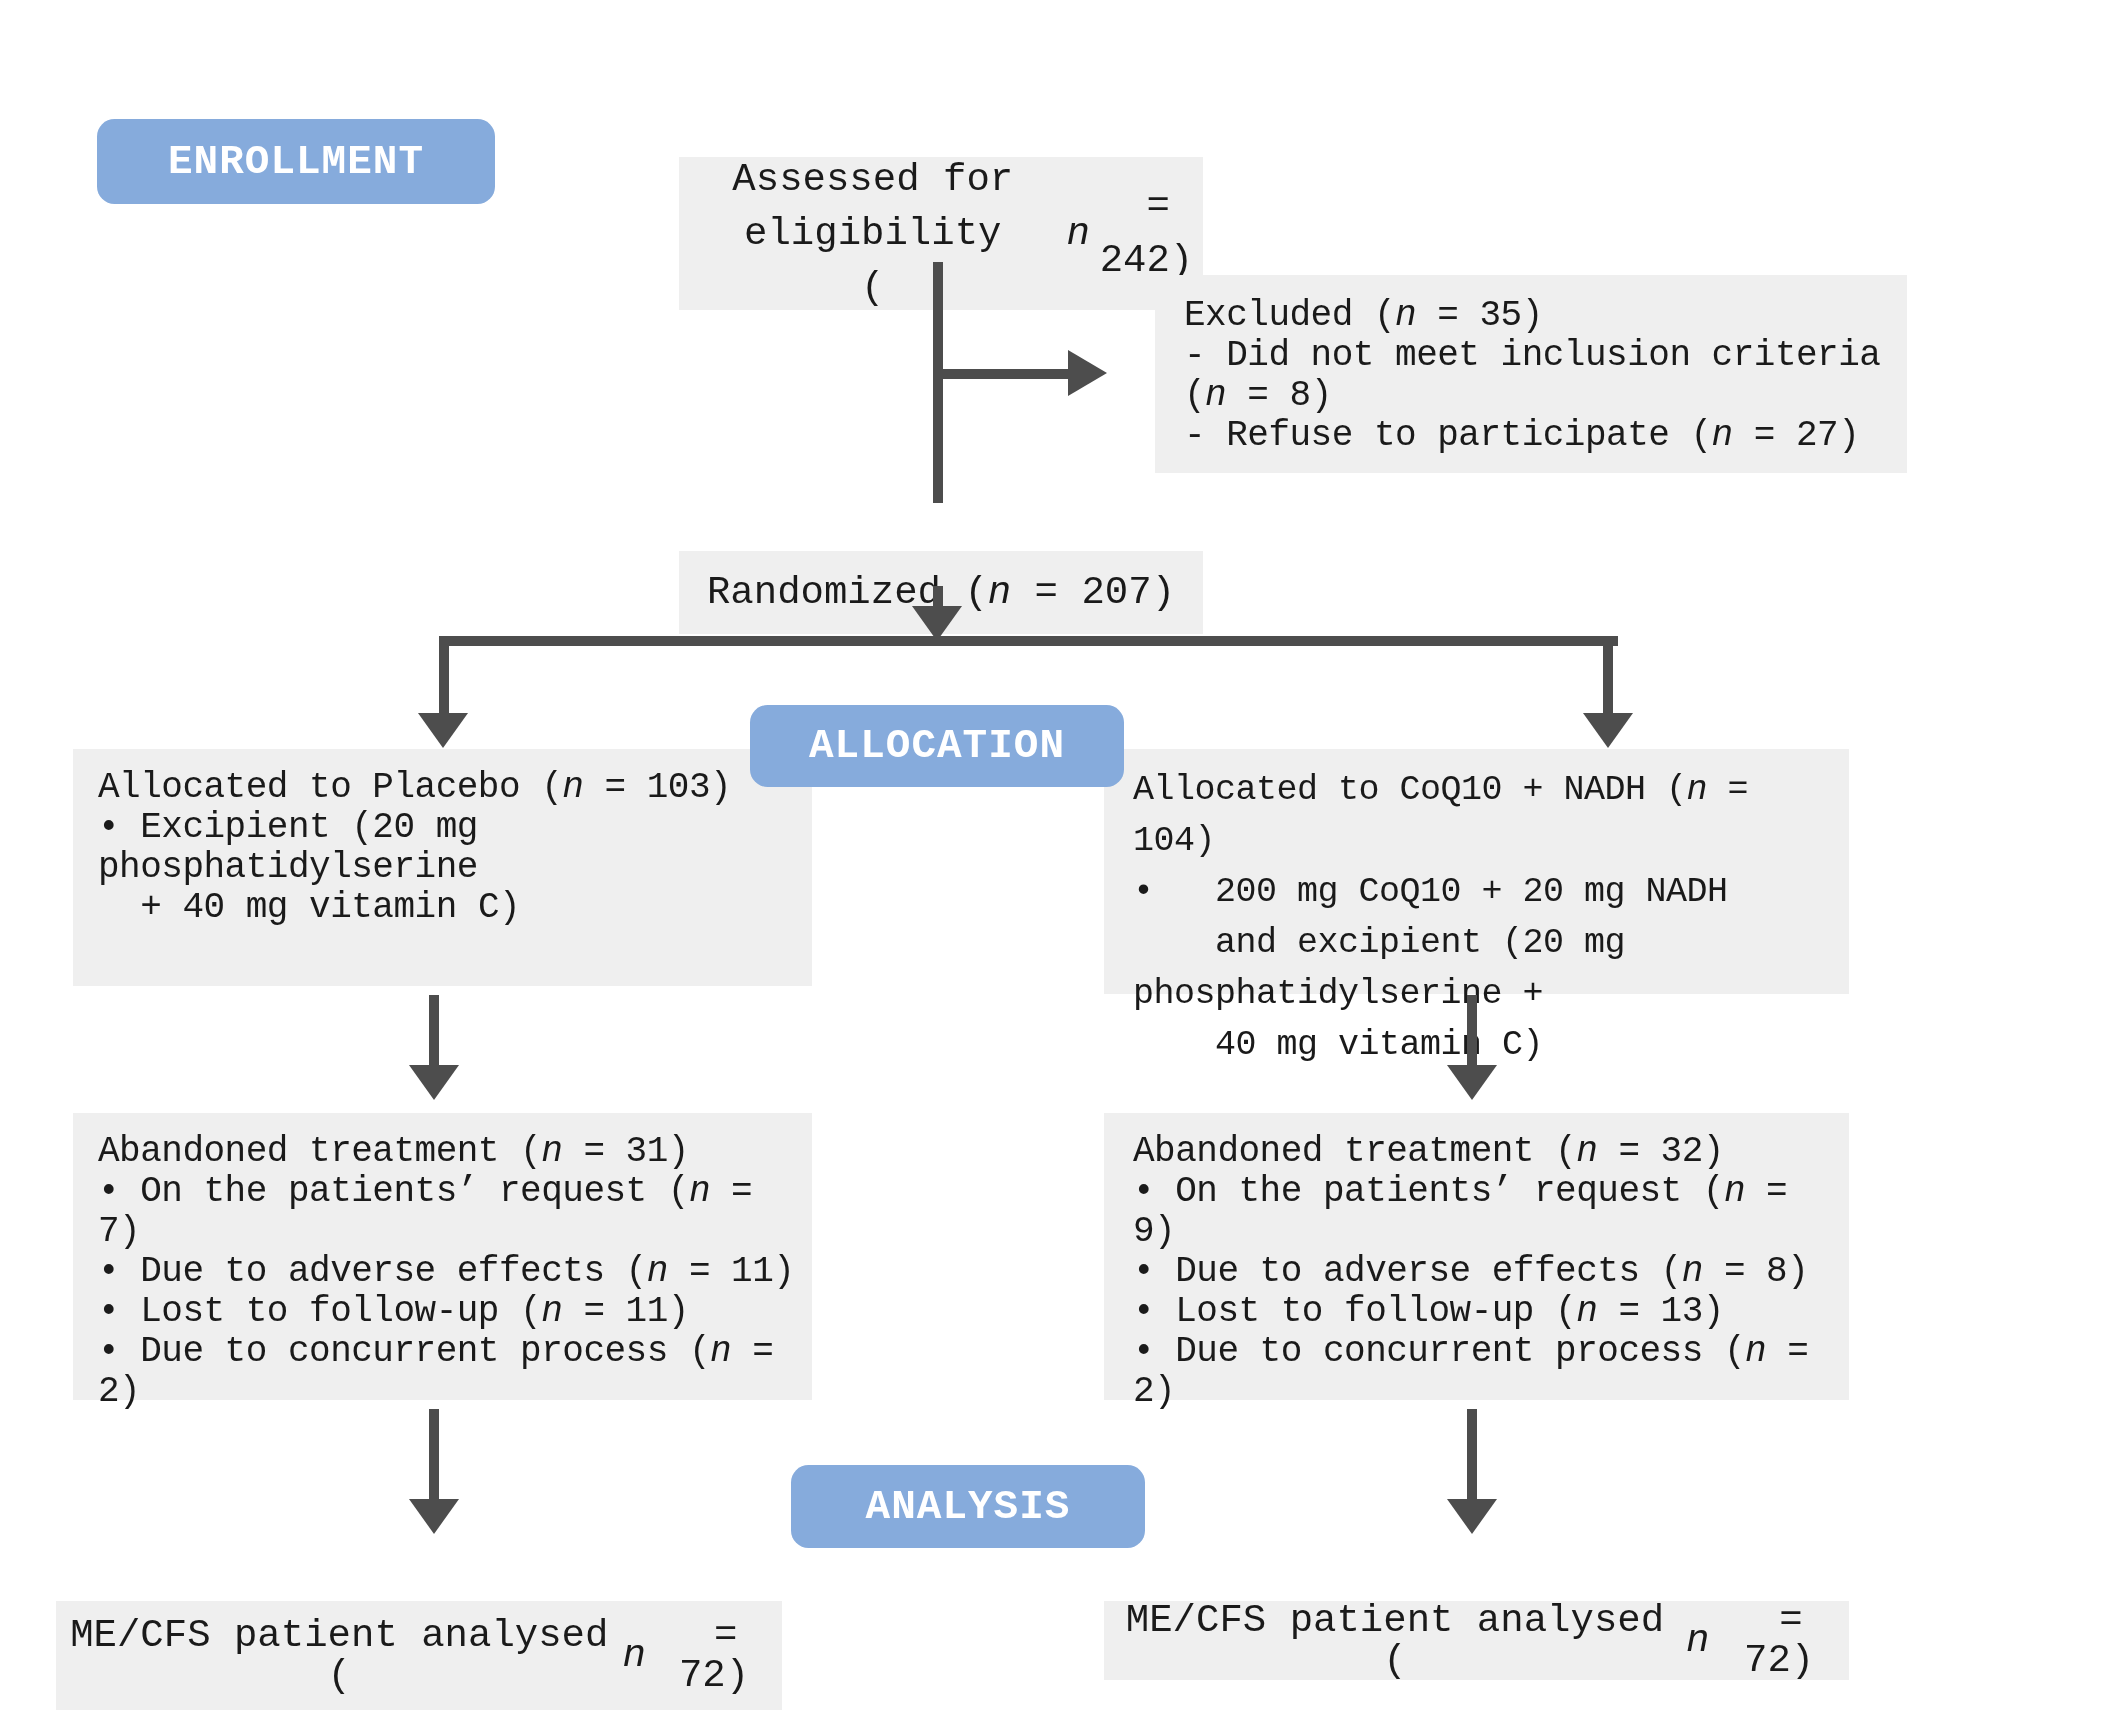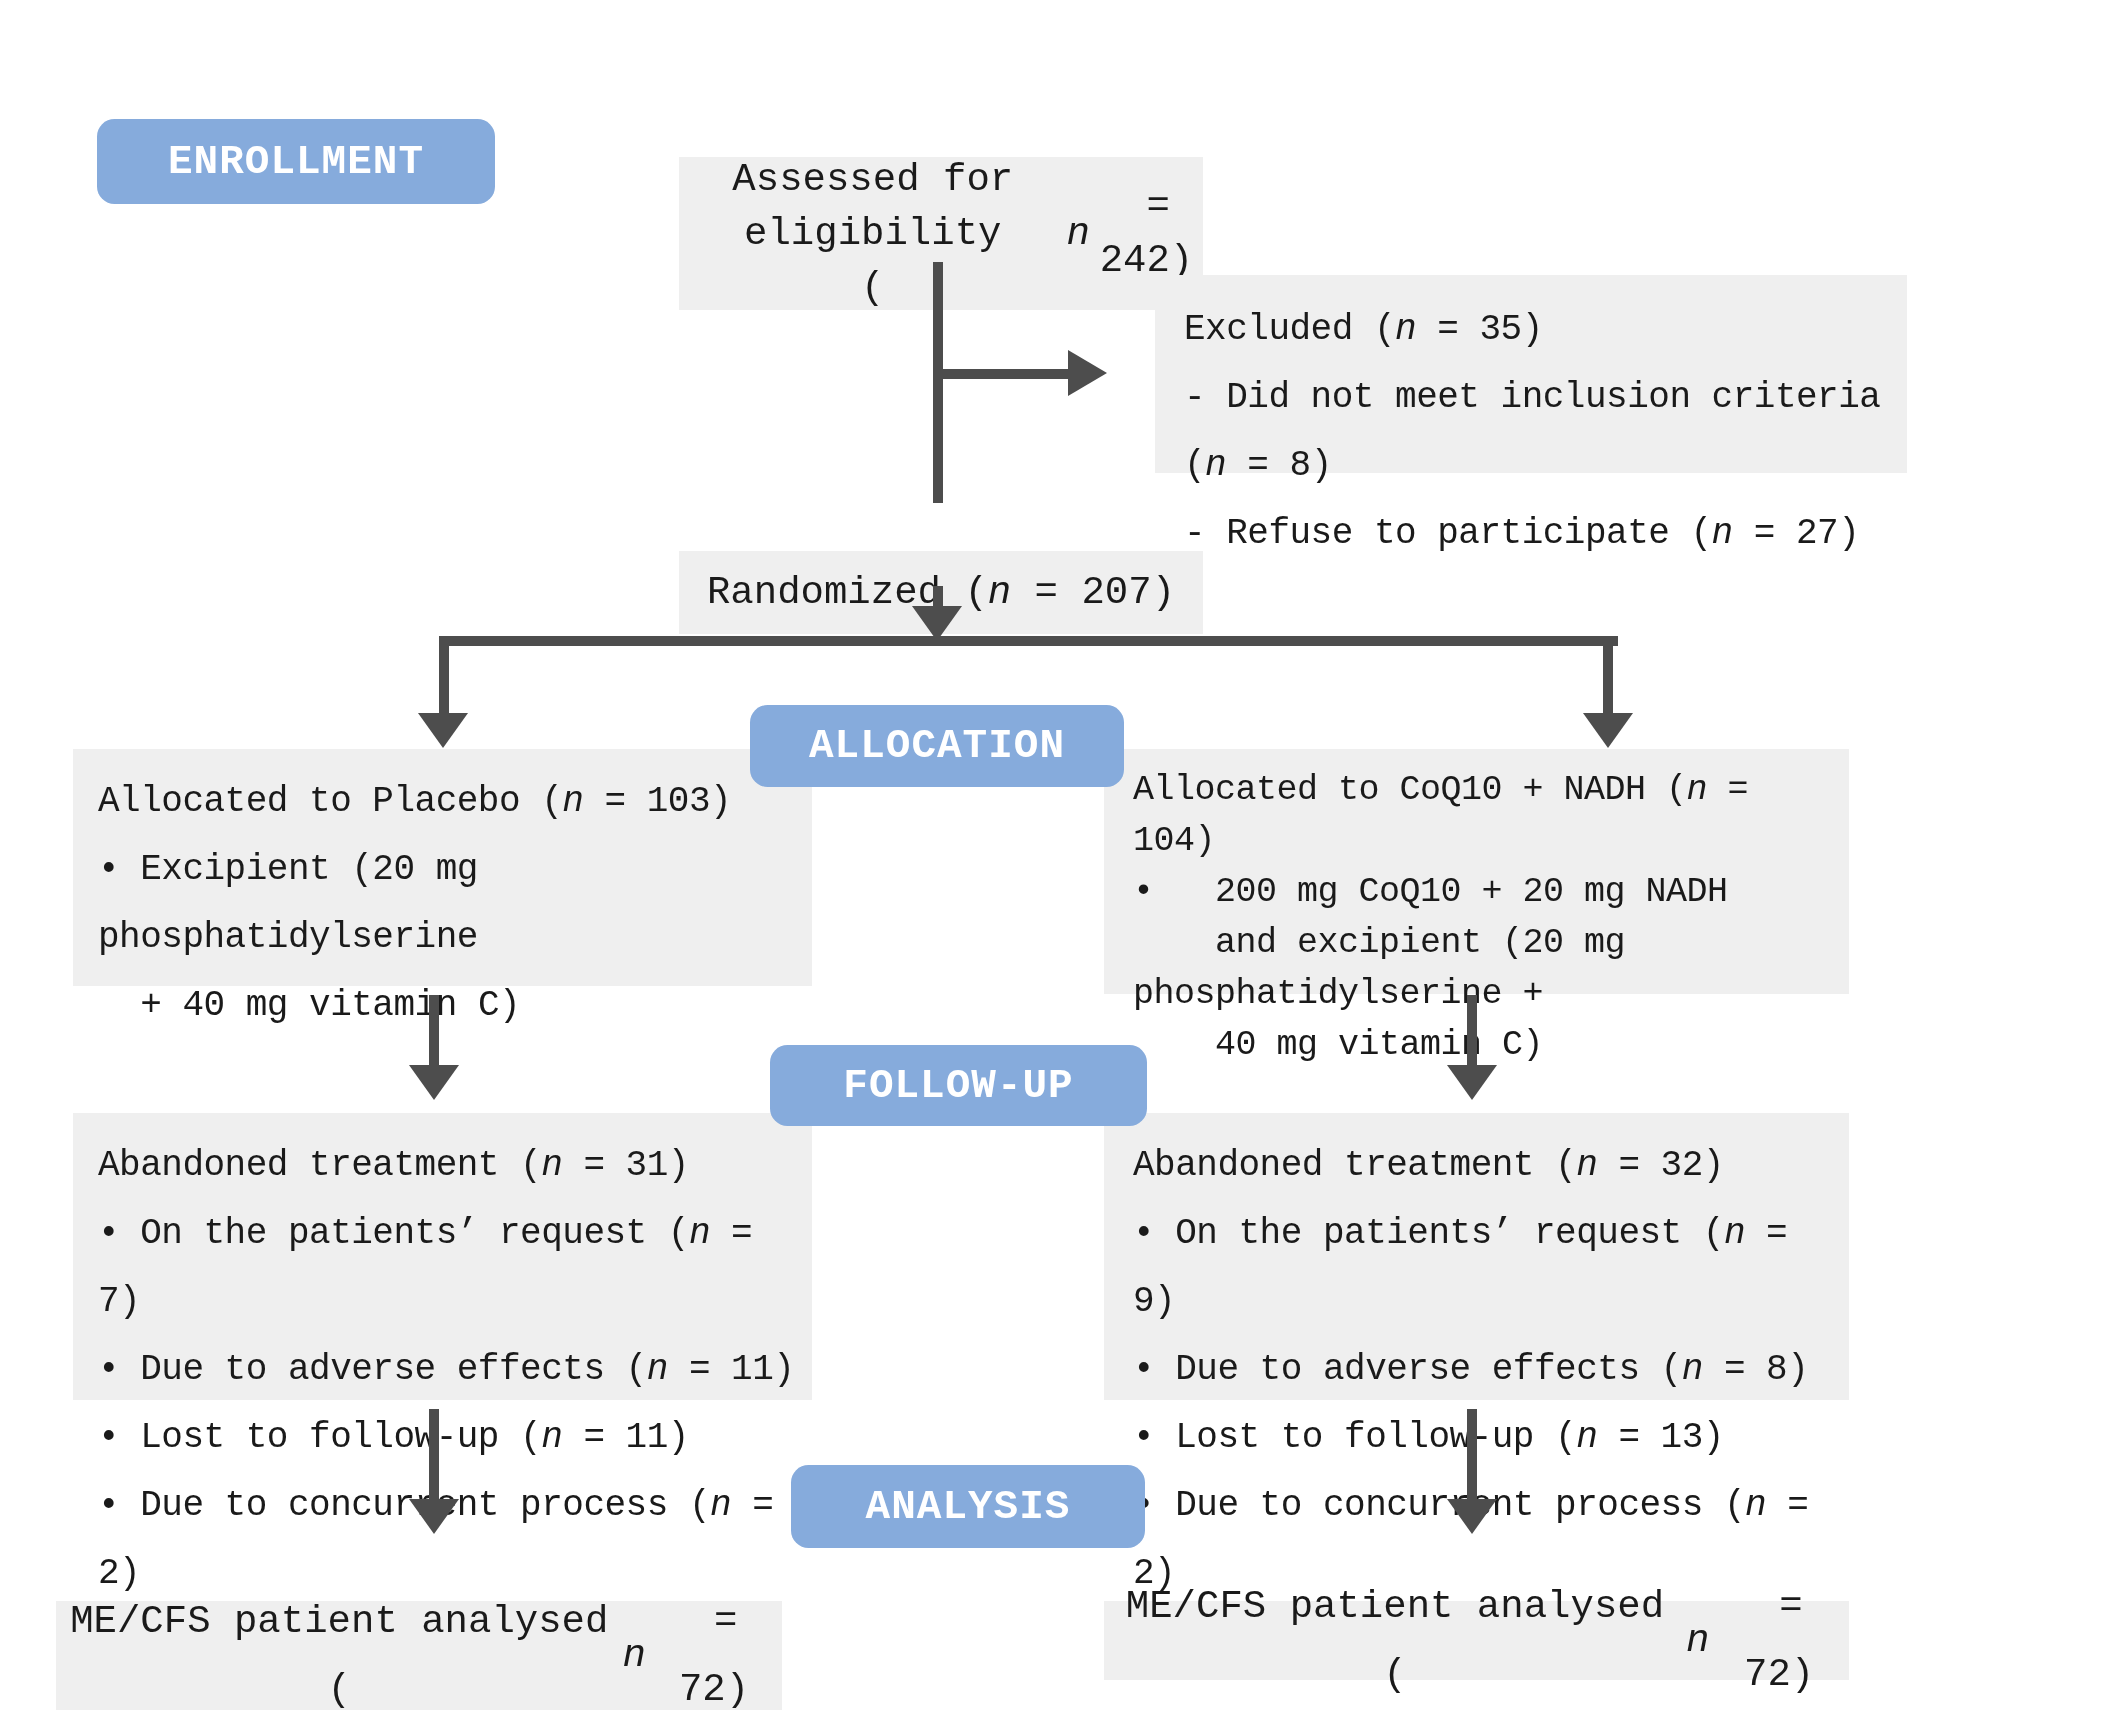--- a/index.html
+++ b/index.html
@@ -24,21 +24,21 @@
   }
   .gbox{
     position:absolute;
     background:var(--box_gray,#efefef);
     z-index:1;
     box-sizing:border-box;
   }
   .flow-text{
     white-space:pre-wrap;
     letter-spacing:-0.5px;
-    line-height:68px;
+    line-height:40px;
     font-size:36px;
   }
   .centered{
     display:flex;align-items:center;justify-content:center;
     text-align:center;
     margin-top:48px;
   }
   .vline,.hline{
     position:absolute;
     background:var(--arrow_gray,#4d4d4d);
@@ -62,21 +62,20 @@
 </style>
 </head>
 <body>
 
 <div id="canvas">
 
   <div class="stage" style="left:97px;top:119px;width:398px;height:85px;">ENROLLMENT</div>
 
   <div class="stage" style="left:750px;top:705px;width:374px;height:82px;">ALLOCATION</div>
 
-  <div class="stage" style="left:770px;top:1045px;width:377px;height:81px;">FOLLOW-UP</div>
 
   <div class="stage" style="left:791px;top:1465px;width:354px;height:83px;">ANALYSIS</div>
 
   <div class="gbox centered flow-text jn" style="left:679px;top:109px;width:524px;height:153px;font-size:39px;line-height:54px;letter-spacing:0;">Assessed for eligibility
 (<i>n</i> = 242)</div>
 
   <div class="vline" style="left:933px;top:262px;width:9.7px;height:241px;"></div>
 
   <div class="hline" style="left:933px;top:369px;width:136px;height:9.7px;"></div>
   <div class="arrowhead-right" style="left:1068px;top:350px;"></div>

